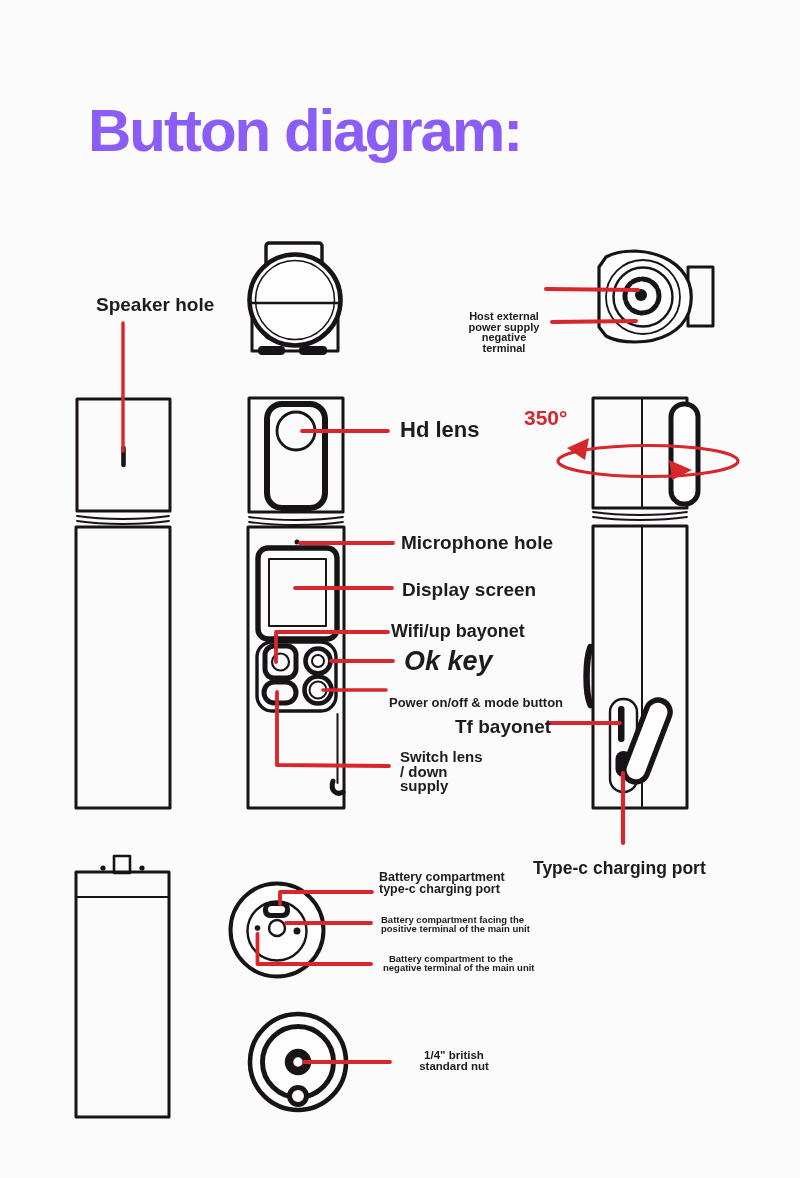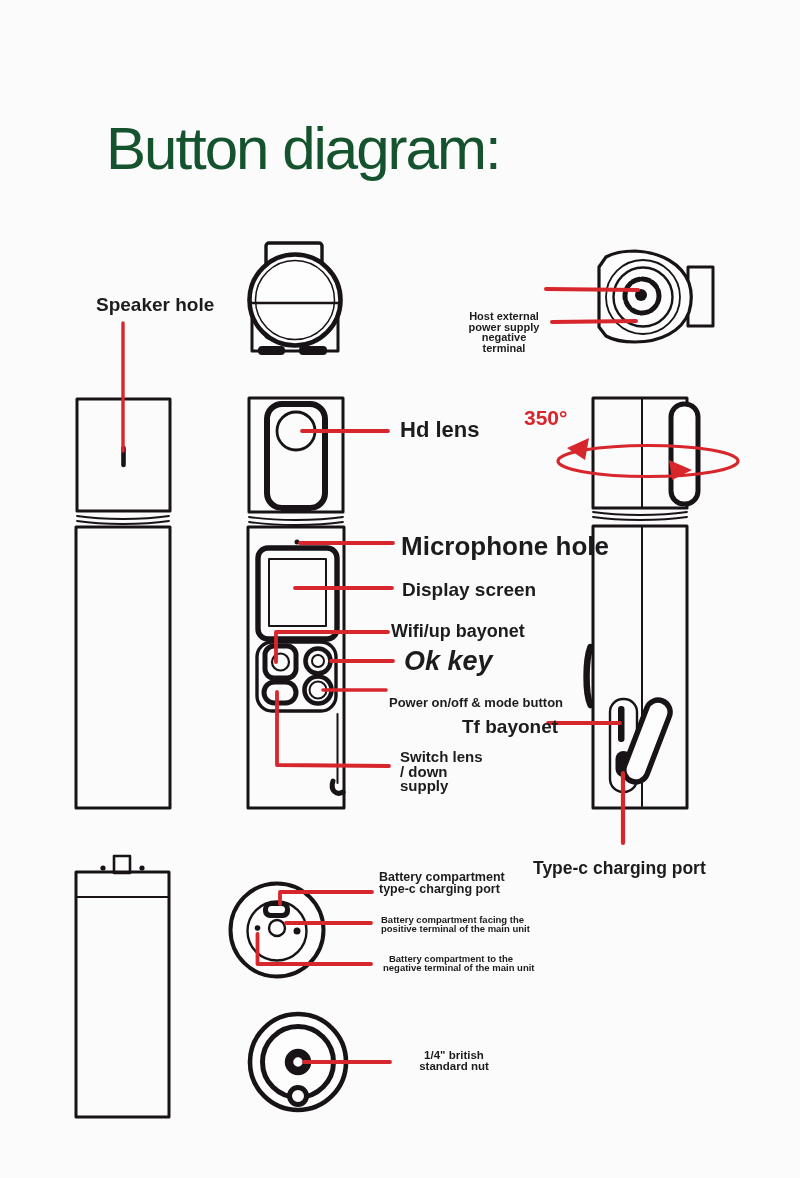--- a/index.html
+++ b/index.html
@@ -5,22 +5,22 @@
   :root{
     --red:#d7262c; --ink:#171317; --text:#1c1c1e; --bg:#fbfbfb;
   }
   html,body{margin:0;padding:0;}
   body{background:#e9e9e9;font-family:"Liberation Sans",sans-serif;}
   .page{
     position:relative;width:800px;height:1178px;background:var(--bg);
     overflow:hidden;margin:0 auto;
   }
   .title{
-    position:absolute;left:88px;top:96px;margin:18px;
-    font-size:60px;font-weight:400;letter-spacing:-2px;color:#14532d;
+    position:absolute;left:88px;top:96px;margin:0;
+    font-size:60px;font-weight:700;letter-spacing:-2px;color:#8b5cf6;
     font-family:"Liberation Sans",sans-serif;
   }
   svg.art{position:absolute;left:0;top:0;}
   
   .s{stroke:var(--ink);fill:none;stroke-linecap:round;stroke-linejoin:round}
   .sf{stroke:var(--ink);fill:#fdfdfd;stroke-linejoin:round}
   .f{fill:var(--ink);stroke:none}
   .r{stroke:var(--red);fill:none;stroke-linecap:round;stroke-linejoin:round}
   .rf{fill:var(--red);stroke:none}
   
@@ -165,31 +165,31 @@
     <div>Host external</div>
     <div>power supply</div>
     <div>negative</div>
     <div>terminal</div>
   </div>
 
   <div class="lbl red" style="left:524px;top:407px;font-size:21px;">350°</div>
 
   <div class="lbl" style="left:400px;top:419px;font-size:22px;">Hd lens</div>
 
-  <div class="lbl" style="left:401px;top:533px;font-size:26px;text-align:right;">Microphone hole</div>
+  <div class="lbl" style="left:401px;top:533px;font-size:19px;text-align:right;">Microphone hole</div>
 
   <div class="lbl" style="left:402px;top:580px;font-size:19px;">Display screen</div>
 
   <div class="lbl" style="left:391px;top:622px;font-size:18px;">Wifi/up bayonet</div>
 
   <div class="lbl" style="left:404px;top:647px;font-size:27px;font-style:italic;">Ok key</div>
 
   <div class="lbl" style="left:389px;top:696px;font-size:13px;">Power on/off &amp; mode button</div>
 
-  <div class="lbl" style="left:455px;top:717px;font-size:19px;margin-left:7px;">Tf bayonet</div>
+  <div class="lbl" style="left:455px;top:717px;font-size:19px;">Tf bayonet</div>
 
   <div class="lbl" style="left:400px;top:750px;font-size:15px;line-height:14.6px;">
     <div>Switch lens</div>
     <div>/ down</div>
     <div>supply</div>
   </div>
 
   <div class="lbl" style="left:533px;top:859px;font-size:17.5px;">Type-c charging port</div>
 
   <div class="lbl" style="left:379px;top:871px;font-size:12.5px;line-height:12px;">

